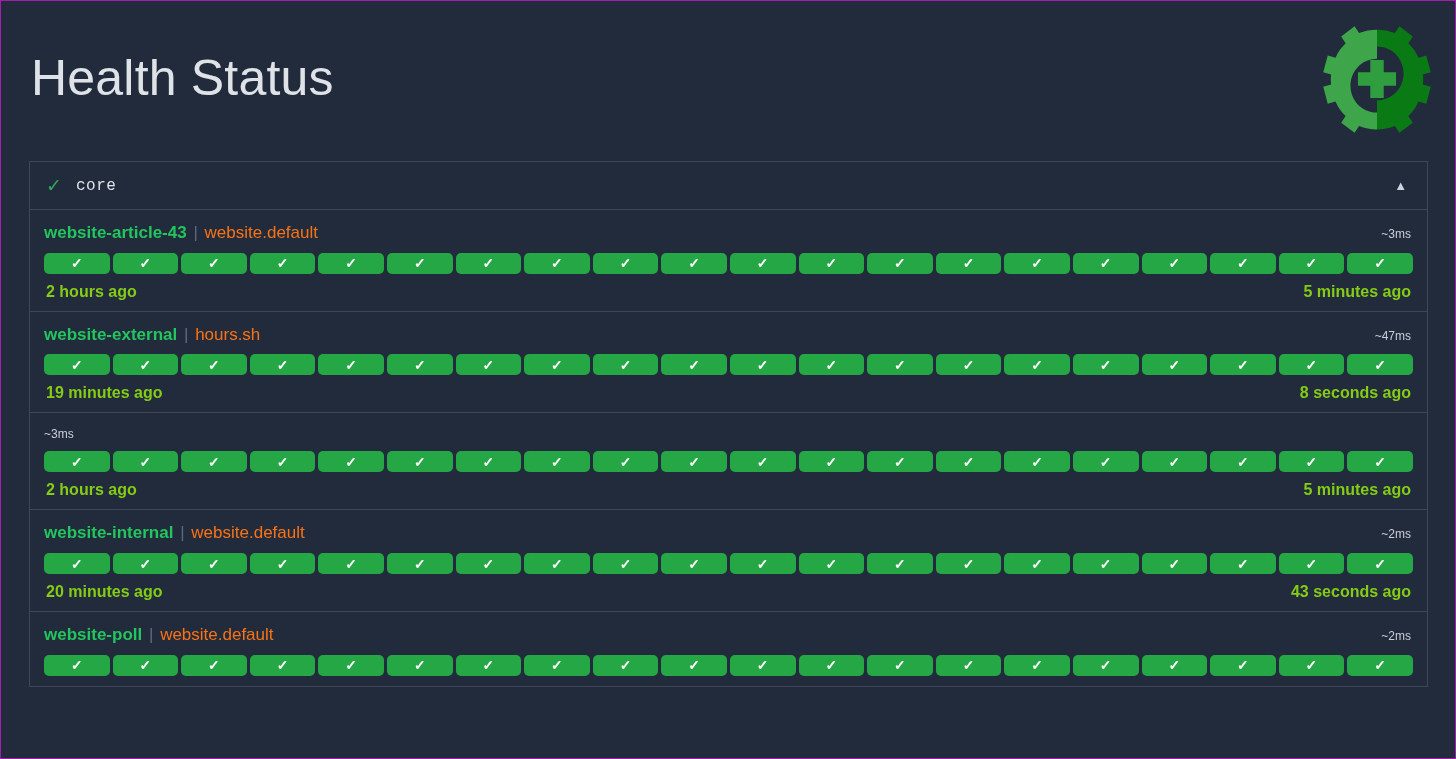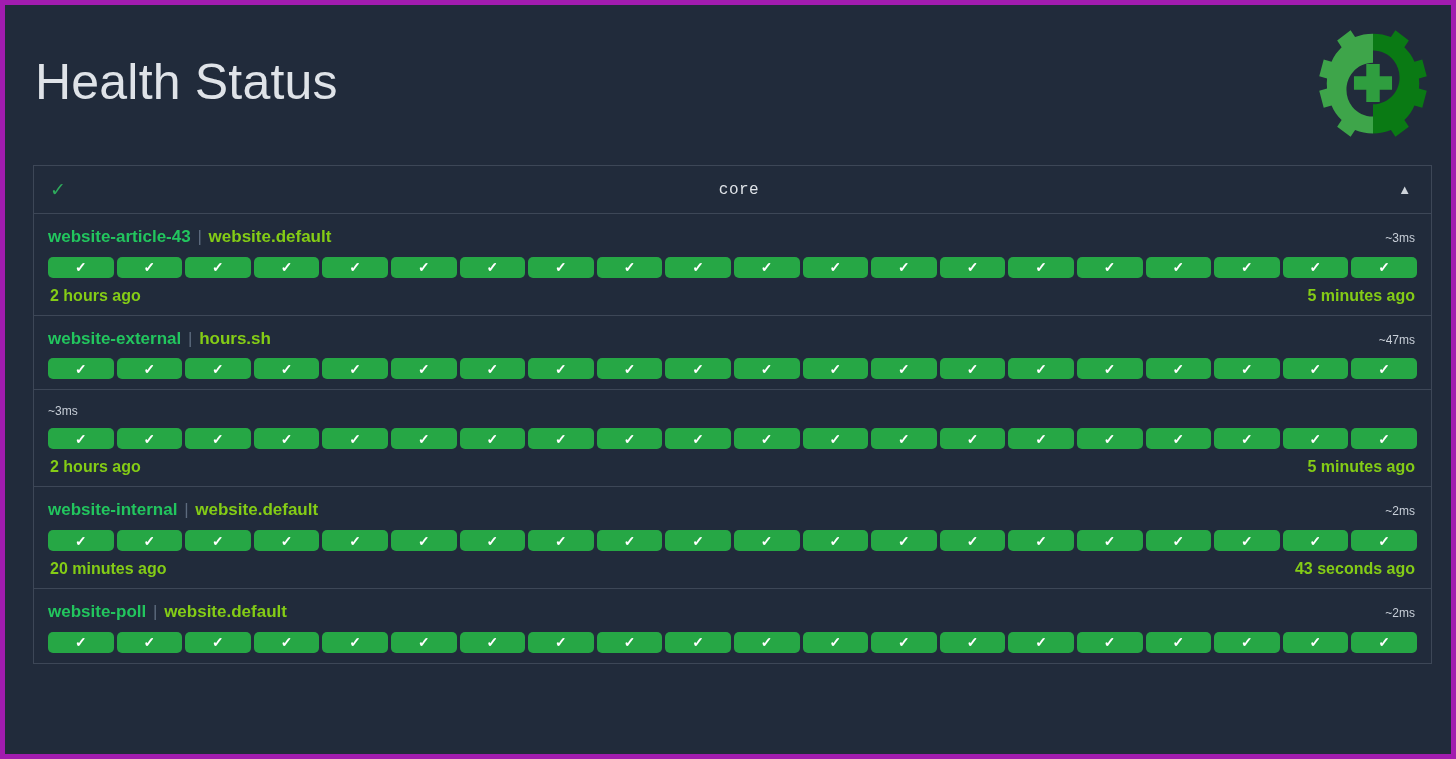--- a/index.html
+++ b/index.html
@@ -15,24 +15,23 @@
     background: #1e2836;
     font-family: "Liberation Sans", sans-serif;
     color: #e8eaed;
     -webkit-font-smoothing: antialiased;
   }
 
   .page {
     width: 1456px;
     height: 759px;
     background: #212b3b;
-    border: 5px solid #a21caf;
+    border: 1px solid #a21caf;
     position: relative;
     overflow: hidden;
-    text-align: center;
   }
 
   
   .header {
     position: relative;
     height: 150px;
     padding: 0 30px;
   }
 
   .page-title {
@@ -122,22 +121,22 @@
     font-weight: bold;
     color: #22c55e;
   }
 
   .service-sep {
     color: #5d6b7e;
     margin: 0 2px;
   }
 
   .service-group {
-    color: #84cc16;
-    font-weight: 700;
+    color: #f97316;
+    font-weight: 400;
   }
 
   .service-latency {
     font-size: 12px;
     color: #c8cfd8;
     white-space: nowrap;
     padding-right: 2px;
   }
 
   .bars {
@@ -338,20 +337,24 @@
             <div class="bar up">
               <span class="bar-glyph">✓</span>
             </div>
             <div class="bar up">
               <span class="bar-glyph">✓</span>
             </div>
             <div class="bar up">
               <span class="bar-glyph">✓</span>
             </div>
           </div>
+          <div class="service-times">
+            <span>19 minutes ago</span>
+            <span>8 seconds ago</span>
+          </div>
         </div>
         <div class="service-row">
           <div class="service-top">
             <div class="service-latency">~3ms</div>
           </div>
           <div class="bars">
             <div class="bar up">
               <span class="bar-glyph">✓</span>
             </div>
             <div class="bar up">

